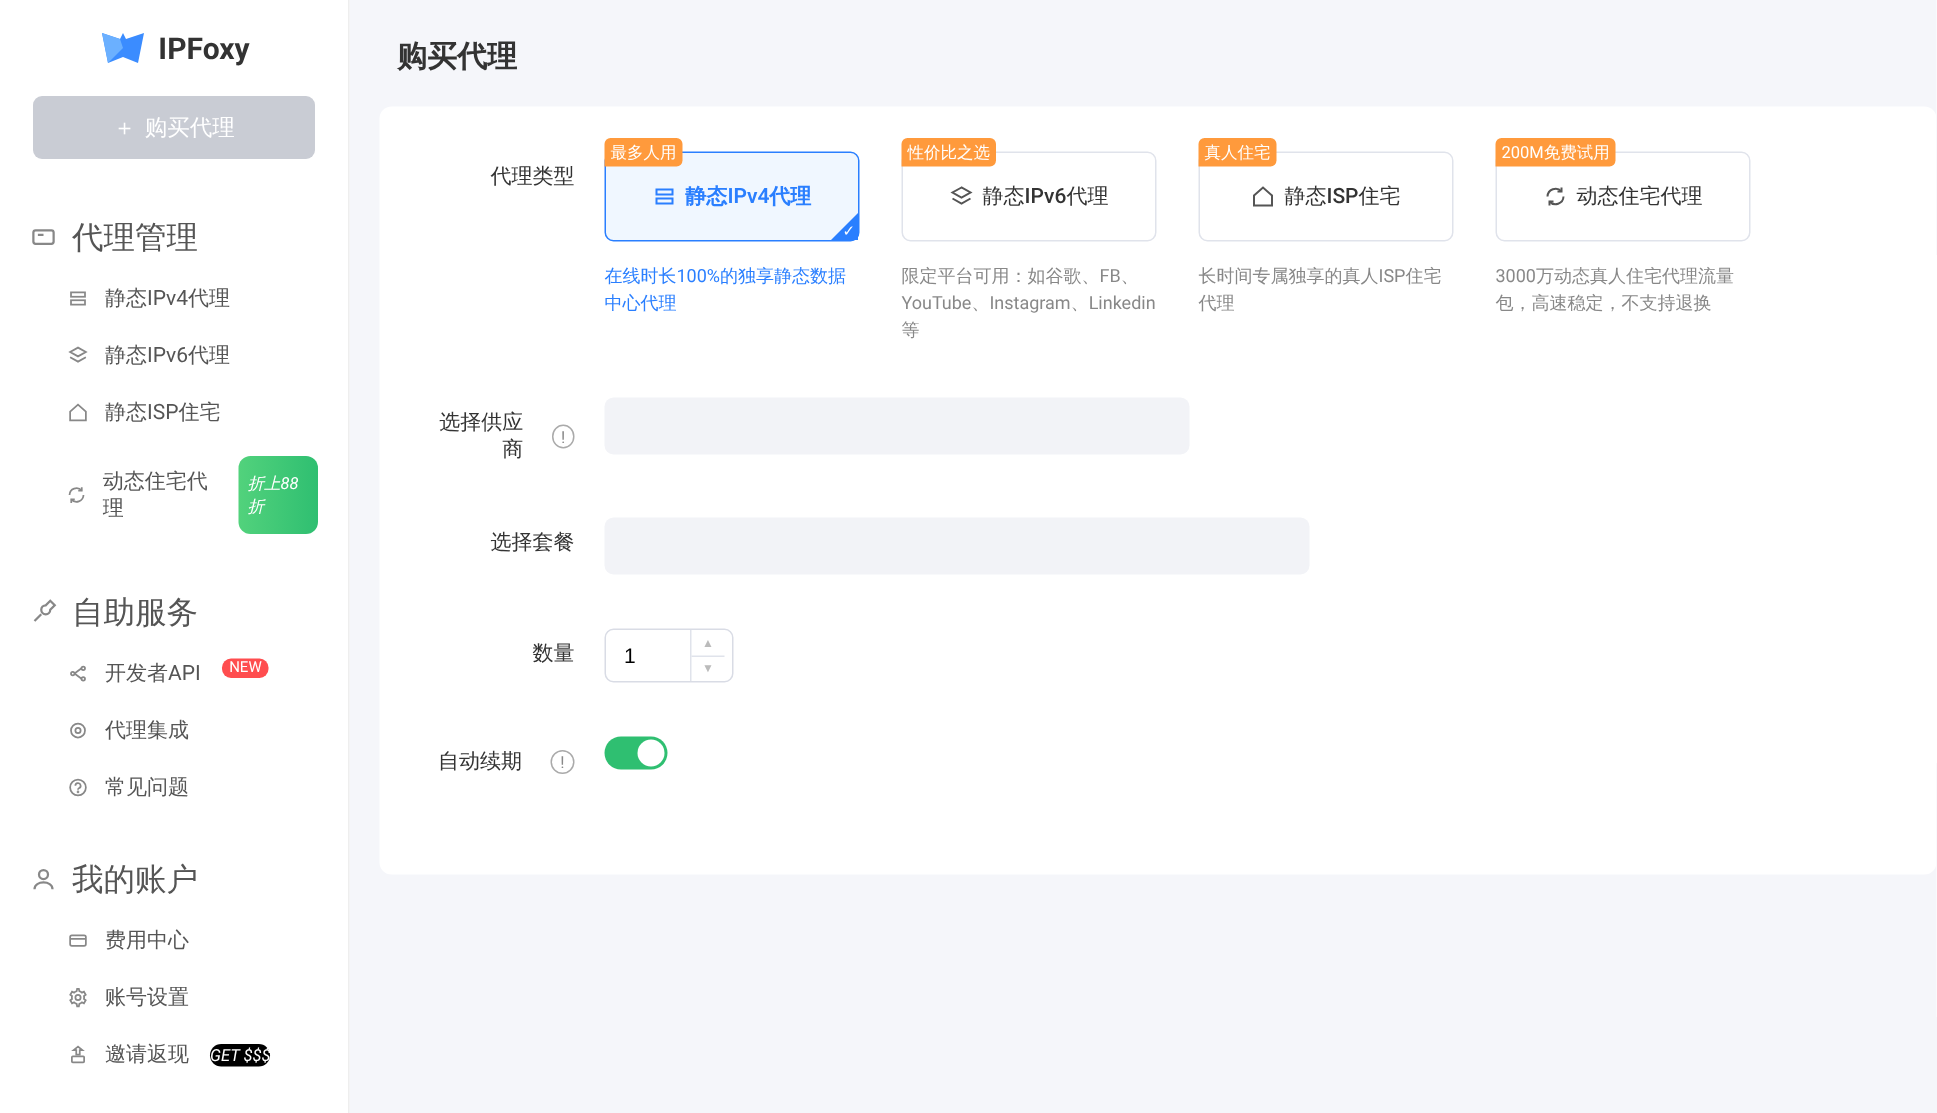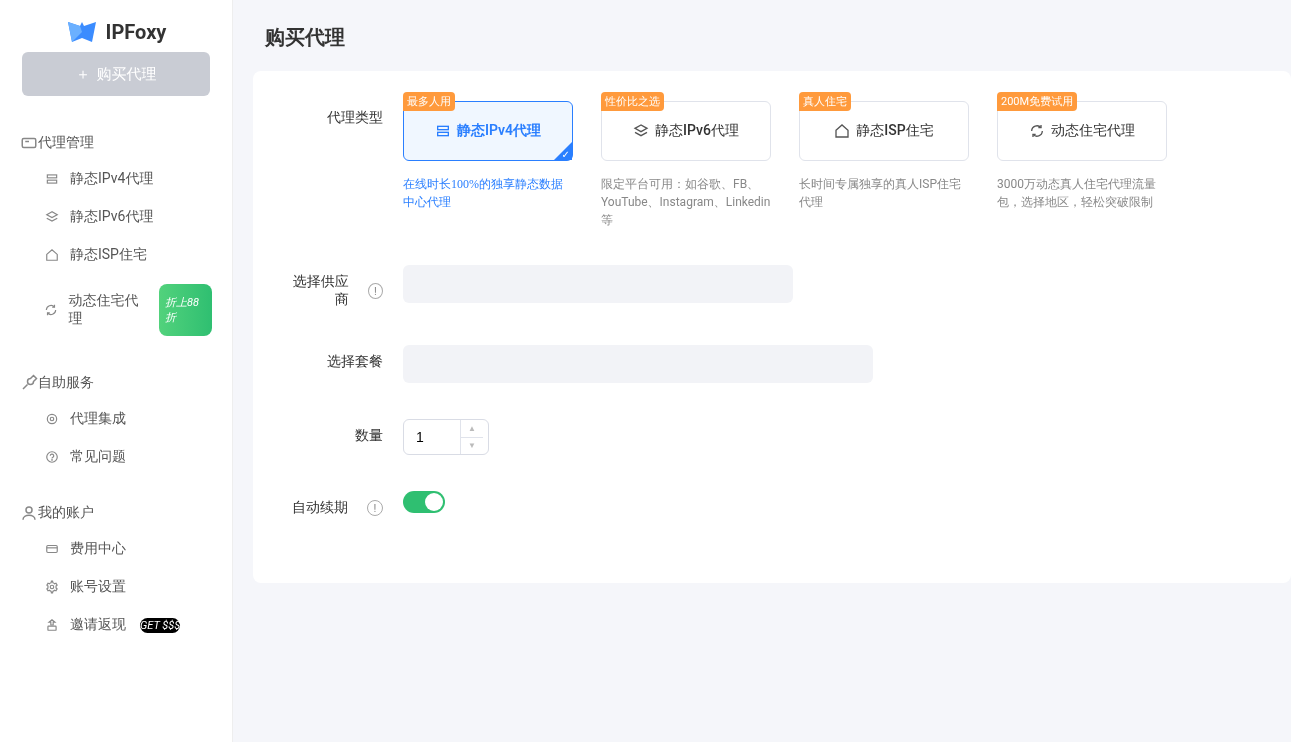--- a/index.html
+++ b/index.html
@@ -1,24 +1,24 @@
 <!DOCTYPE html>
 <html><head>
 <meta charset="utf-8">
 <style>
 * { margin: 0; padding: 0; box-sizing: border-box; }
 body { font-family: -apple-system, BlinkMacSystemFont, "Segoe UI", Roboto, "Helvetica Neue", Arial, sans-serif; background: #f5f6fa; color: #333; font-size: 14px; }
 .app { display: flex; height: 742px; width: 1291px; overflow: hidden; }
 .sidebar { width: 233px; background: #fff; border-right: 1px solid #eee; display: flex; flex-direction: column; padding-top: 10px; }
-.logo-wrap { display: flex; align-items: center; gap: 8px; padding: 10px 0 8px 0; justify-content: center; }
+.logo-wrap { display: flex; align-items: center; gap: 8px; padding: 10px 0 20px 0; justify-content: center; }
 .logo-icon { width: 32px; height: 24px; }
 .logo-text { font-size: 20px; font-weight: 700; color: #333; }
 .buy-btn { margin: 0 22px 30px 22px; background: #c9ccd4; color: #fff; border: none; border-radius: 6px; height: 44px; display: flex; align-items: center; justify-content: center; gap: 6px; font-size: 15px; cursor: pointer; }
 .nav-section { padding: 0 0 20px 0; }
-.nav-header { display: flex; align-items: center; gap: 0; padding: 8px 20px; color: #555; font-size: 14px; font-weight: 500; }
+.nav-header { display: flex; align-items: center; gap: 10px; padding: 8px 20px; color: #555; font-size: 21px; font-weight: 500; }
 .nav-header .hicon { width: 18px; height: 18px; display: inline-flex; align-items: center; justify-content: center; color: #888; }
 .nav-item { display: flex; align-items: center; gap: 10px; padding: 10px 20px 10px 44px; color: #555; font-size: 14px; cursor: pointer; position: relative; }
 .nav-item .iicon { width: 16px; height: 16px; display: inline-flex; align-items: center; justify-content: center; color: #888; }
 .badge-green { background: linear-gradient(90deg,#52d27c,#2fbf71); color: #fff; font-size: 11px; padding: 11px 6px; border-radius: 8px; margin-left: 4px; font-style: italic; }
 .badge-new { background: #ff4d4f; color: #fff; font-size: 10px; padding: 1px 5px; border-radius: 6px; margin-left: 4px; position: relative; top: -4px; }
 .badge-orange { background: #000000; color: #fff; font-size: 11px; padding: 1px 0; border-radius: 8px; margin-left: 4px; font-style: italic; }
 .main { flex: 1; overflow-y: auto; padding: 0 0 20px 0; }
 .page-title { font-size: 20px; font-weight: 700; padding: 24px 32px 20px 32px; }
 .notice-card { background: #fff; border-radius: 8px; margin: 0 0 24px 20px; padding: 14px 18px; }
 .notice-title { color: #2a7fff; font-size: 14px; margin-bottom: 6px; font-weight: 500; }
@@ -32,21 +32,21 @@
 .type-col { width: 170px; }
 .type-card { position: relative; border: 1px solid #e0e3eb; border-radius: 6px; height: 60px; display: flex; align-items: center; justify-content: center; gap: 6px; cursor: pointer; background: #fff; }
 .type-card.selected { border: 1.5px solid #2a7fff; background: #f0f7ff; color: #2a7fff; }
 .type-card.selected .type-label { color: #2a7fff; font-weight: 600; }
 .type-card .corner { position: absolute; right: 0; bottom: 0; width: 0; height: 0; border-left: 18px solid transparent; border-bottom: 18px solid #2a7fff; }
 .type-card .corner::after { content: "✓"; position: absolute; right: 2px; bottom: -18px; color: #fff; font-size: 10px; }
 .type-tag { position: absolute; top: -10px; left: -1px; background: #ff9a3c; color: #fff; font-size: 11px; padding: 2px 4px; border-radius: 4px 4px 4px 0; }
 .type-label { font-size: 14px; color: #333; font-weight: 500; }
 .type-icon { width: 16px; height: 16px; display: inline-flex; }
 .type-desc { font-size: 12px; color: #888; margin-top: 14px; line-height: 1.5; }
-.type-desc.blue { color: #2a7fff; font-family: Liberation Serif, serif; }
+.type-desc.blue { color: #2a7fff; }
 .select-box { width: 390px; height: 38px; background: #f2f3f7; border-radius: 6px; border: none; cursor: pointer; }
 .info-icon { display: inline-flex; width: 16px; height: 16px; border: 1px solid #aaa; border-radius: 50%; align-items: center; justify-content: center; font-size: 11px; color: #888; margin-left: 4px; vertical-align: middle; }
 .num-input-wrap { display: inline-flex; border: 1px solid #d9dce5; border-radius: 6px; height: 36px; width: 86px; align-items: center; position: relative; }
 .num-input { border: none; width: 56px; padding-left: 12px; font-size: 14px; outline: none; background: transparent; }
 .num-arrows { display: flex; flex-direction: column; border-left: 1px solid #e0e3eb; height: 100%; }
 .num-arrow { flex: 1; width: 22px; display: flex; align-items: center; justify-content: center; cursor: pointer; color: #bbb; font-size: 8px; }
 .num-arrow:first-child { border-bottom: 1px solid #e0e3eb; }
 .toggle { position: relative; width: 42px; height: 22px; background: #2fbf71; border-radius: 11px; cursor: pointer; }
 .toggle::after { content: ""; position: absolute; width: 18px; height: 18px; background: #fff; border-radius: 50%; top: 2px; right: 2px; }
 .label-with-info { display: flex; align-items: center; justify-content: flex-end; gap: 15px; }
@@ -118,20 +118,33 @@
     </div>
 
     <div class="nav-section">
       <div class="nav-header">
         <span class="hicon">
             <svg width="18" height="18" viewBox="0 0 24 24" fill="none" stroke="currentColor" stroke-width="2">
               <path d="M14 6a4 4 0 1 0 4 4L22 6l-4-4-4 4zM10 14L4 20"></path>
             </svg>
           </span>
         <span>自助服务</span>
+      </div>
+      <div class="nav-item">
+        <span class="iicon">
+            <svg width="14" height="14" viewBox="0 0 24 24" fill="none" stroke="currentColor" stroke-width="2">
+              <circle cx="6" cy="12" r="2"></circle>
+              <circle cx="18" cy="6" r="2"></circle>
+              <circle cx="18" cy="18" r="2"></circle>
+              <line x1="8" y1="12" x2="16" y2="6"></line>
+              <line x1="8" y1="12" x2="16" y2="18"></line>
+            </svg>
+          </span>
+        <span>开发者API</span>
+        <span class="badge-new">NEW</span>
       </div>
       <div class="nav-item">
         <span class="iicon">
             <svg width="14" height="14" viewBox="0 0 24 24" fill="none" stroke="currentColor" stroke-width="2">
               <circle cx="12" cy="12" r="8"></circle>
               <circle cx="12" cy="12" r="3"></circle>
             </svg>
           </span>
         <span>代理集成</span>
       </div>
@@ -242,21 +255,21 @@
                 <span class="type-tag">200M免费试用</span>
                 <span class="type-icon">
                     <svg width="16" height="16" viewBox="0 0 24 24" fill="none" stroke="#555" stroke-width="2">
                       <path d="M4 12a8 8 0 0 1 14-5M20 12a8 8 0 0 1-14 5"></path>
                       <polyline points="18 3 18 7 14 7"></polyline>
                       <polyline points="6 21 6 17 10 17"></polyline>
                     </svg>
                   </span>
                 <span class="type-label">动态住宅代理</span>
               </div>
-              <div class="type-desc">3000万动态真人住宅代理流量包，选择地区，轻松突破限制</div>
+              <div class="type-desc">3000万动态真人住宅代理流量包，高速稳定，不支持退换</div>
             </div>
           </div>
         </div>
       </div>
 
 
       <div class="form-row">
         <div class="form-label">
           <span class="label-with-info">
               <span>选择供应商</span>

